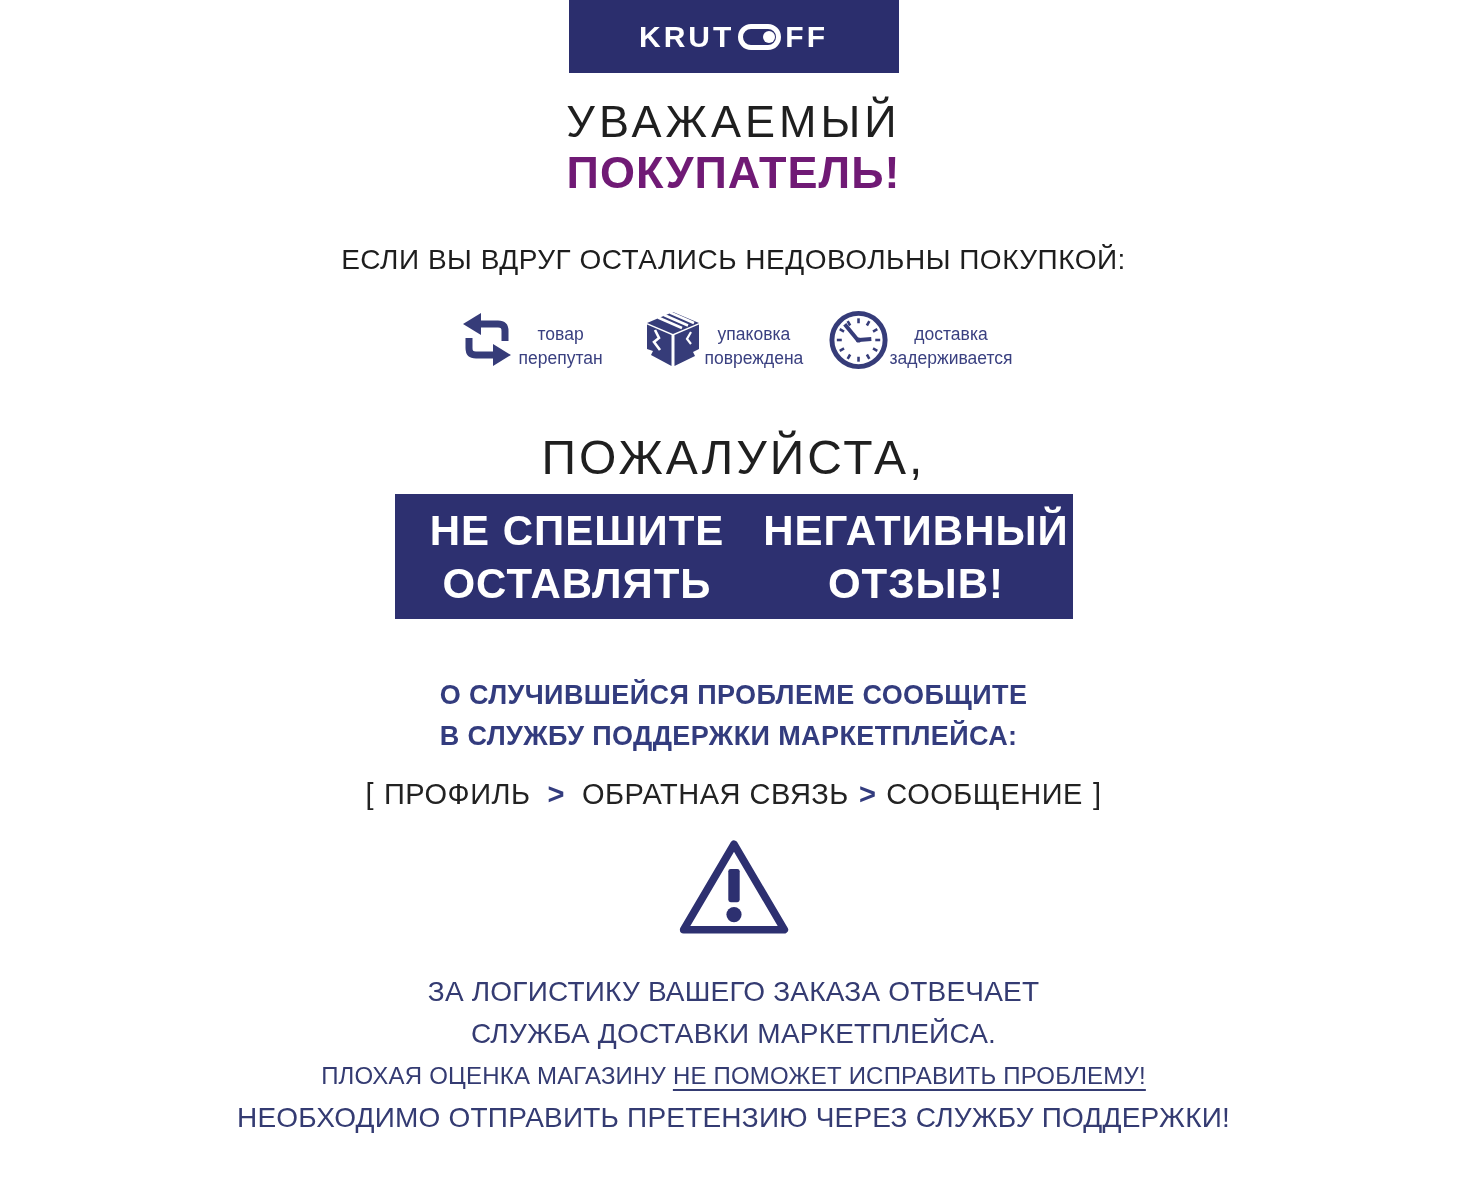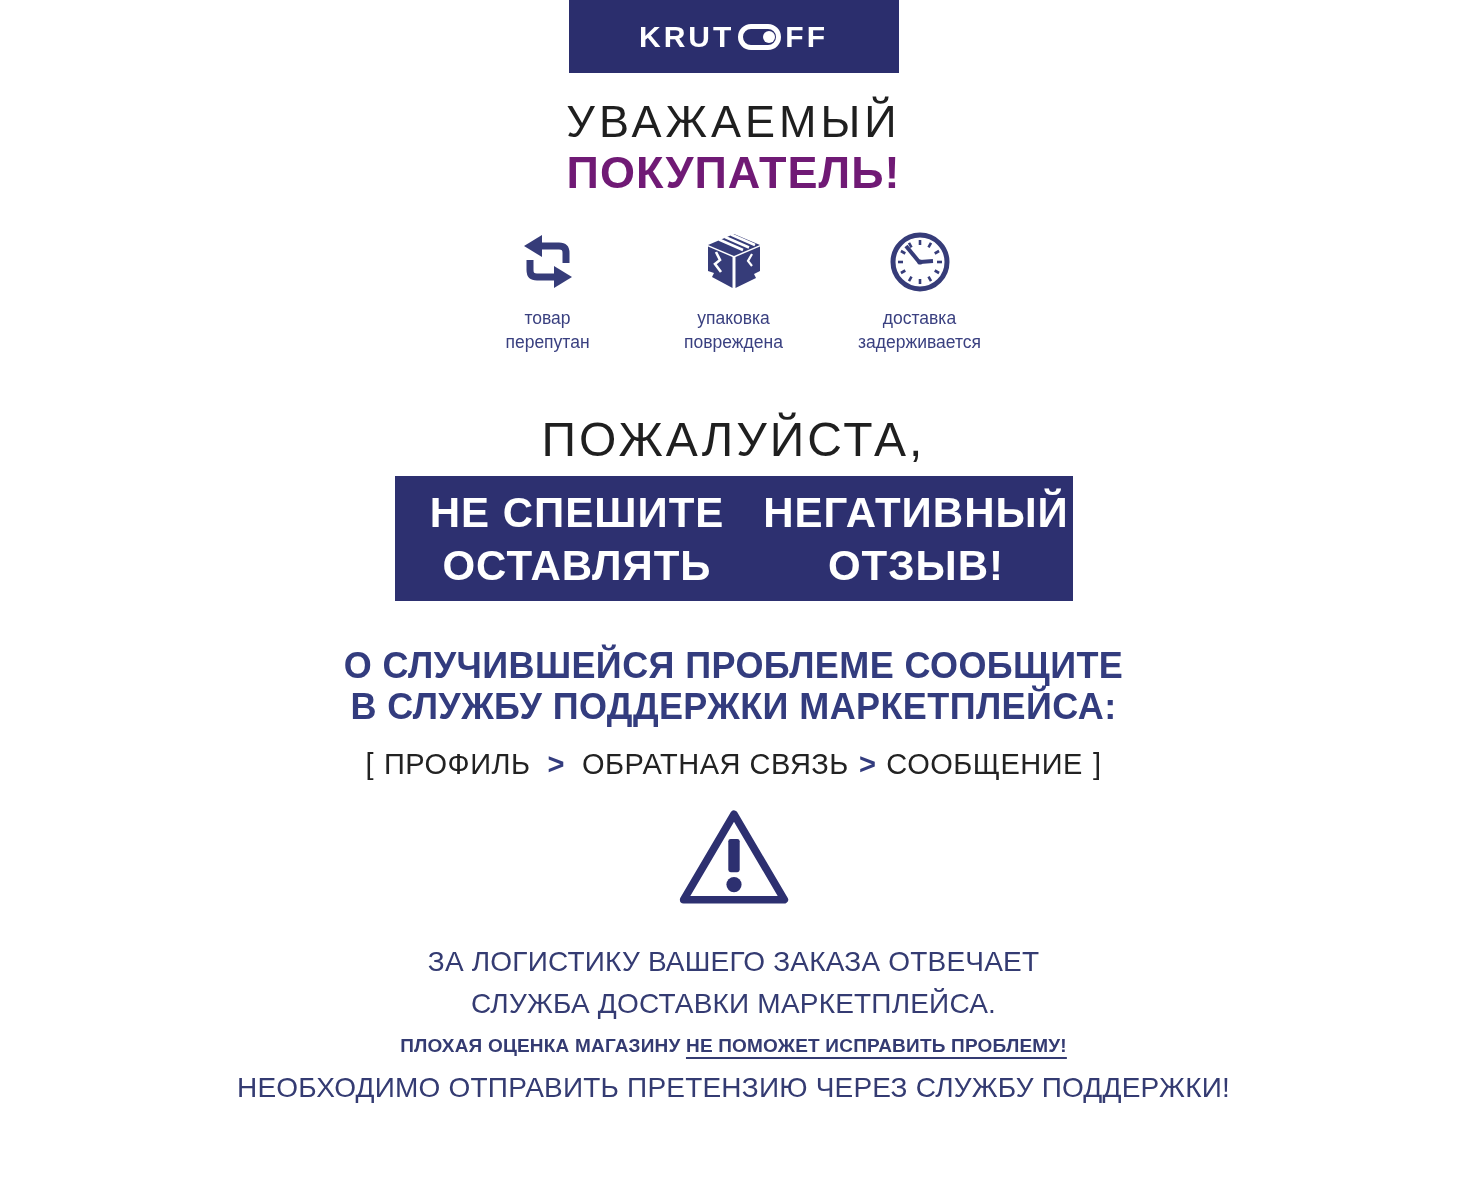--- a/index.html
+++ b/index.html
@@ -43,21 +43,21 @@
   .heading .bold  { font-size: 45px; font-weight: 700; letter-spacing: 1px; color: #701a75; }
 
   .intro {
     margin-top: 46px;
     font-size: 28px; font-weight: 400; letter-spacing: 0.5px;
     color: #1d1d1d; text-align: center;
   }
 
   
   .issues { margin-top: 32px; display: flex; }
-  .issue { width: 186px; display: flex; flex-direction: column; align-items: center; }
+  .issue { width: 186px; display: flex; flex-direction: row; align-items: center; }
   .issue .icon { width: 64px; height: 64px; }
   .issue .label {
     margin-top: 12px; text-align: center;
     font-size: 17.5px; line-height: 24px; color: #3a4080; font-weight: 400;
   }
 
   
   .plea-lead {
     margin-top: 58px;
     font-size: 48px; font-weight: 400; letter-spacing: 3px; color: #1f1f1f;
@@ -68,43 +68,43 @@
     background: #2d3070;
     display: flex; flex-direction: row; align-items: center; justify-content: center;
     text-align: center;
   }
   .plea-banner .line {
     color: #ffffff; font-weight: 700; font-size: 42px; line-height: 53px; letter-spacing: 1px;
   }
 
   
   .support {
-    margin-top: 44px; text-align: center;
-    font-size: 36px; font-weight: 700; line-height: 41px;
+    margin-top: 56px; 
+    font-size: 27px; font-weight: 700; line-height: 41px;
     color: #333c7e; letter-spacing: 0.4px;
   }
 
   
   .breadcrumb {
     margin-top: 21px;
     display: flex; align-items: center;
     font-size: 29px; font-weight: 400; color: #222222; letter-spacing: 0.5px;
   }
   .breadcrumb .bracket { margin: 0 10px; }
   .breadcrumb .sep { color: #333c7e; font-weight: 700; }
   .breadcrumb .sep1 { margin: 0 17px; }
   .breadcrumb .sep2 { margin: 0 10px; }
 
   
   .warning { margin-top: 26px; width: 114px; height: 100px; }
 
   
   .footer { margin-top: 34px; text-align: center; color: #343b72; }
   .footer .f-line { font-size: 28px; font-weight: 400; line-height: 42px; letter-spacing: 0.2px; }
-  .footer .f-bold { font-size: 19px; font-weight: 700; line-height: 42px; letter-spacing: 0.2px; }
+  .footer .f-bold { font-size: 24px; font-weight: 400; line-height: 42px; letter-spacing: 0.2px; }
   .footer .underlined {
     text-decoration: underline;
     text-underline-offset: 5px;
     text-decoration-thickness: 2px;
   }
 </style>
 </head>
 <body>
 
 <div class="page">
@@ -115,20 +115,21 @@
         <span class="dot"></span>
       </span>
     <span class="logo-text">FF</span>
   </div>
 
   <div class="heading">
     <div class="light">УВАЖАЕМЫЙ</div>
     <div class="bold">ПОКУПАТЕЛЬ!</div>
   </div>
 
+  <div class="intro">ЕСЛИ ВЫ ВДРУГ ОСТАЛИСЬ НЕДОВОЛЬНЫ ПОКУПКОЙ:</div>
 
   <div class="issues">
 
     <div class="issue">
       <svg class="icon" viewBox="0 0 64 64">
         <polygon points="8,16 26,5 26,27" fill="#363c79"></polygon>
         <path d="M24 16 H43 C48 16 50 18.5 50 23 V33" fill="none" stroke="#363c79" stroke-width="7"></path>
         <polygon points="56,47 38,36 38,58" fill="#363c79"></polygon>
         <path d="M40 47 H21 C16 47 14 44.5 14 40 V30" fill="none" stroke="#363c79" stroke-width="7"></path>
       </svg>

